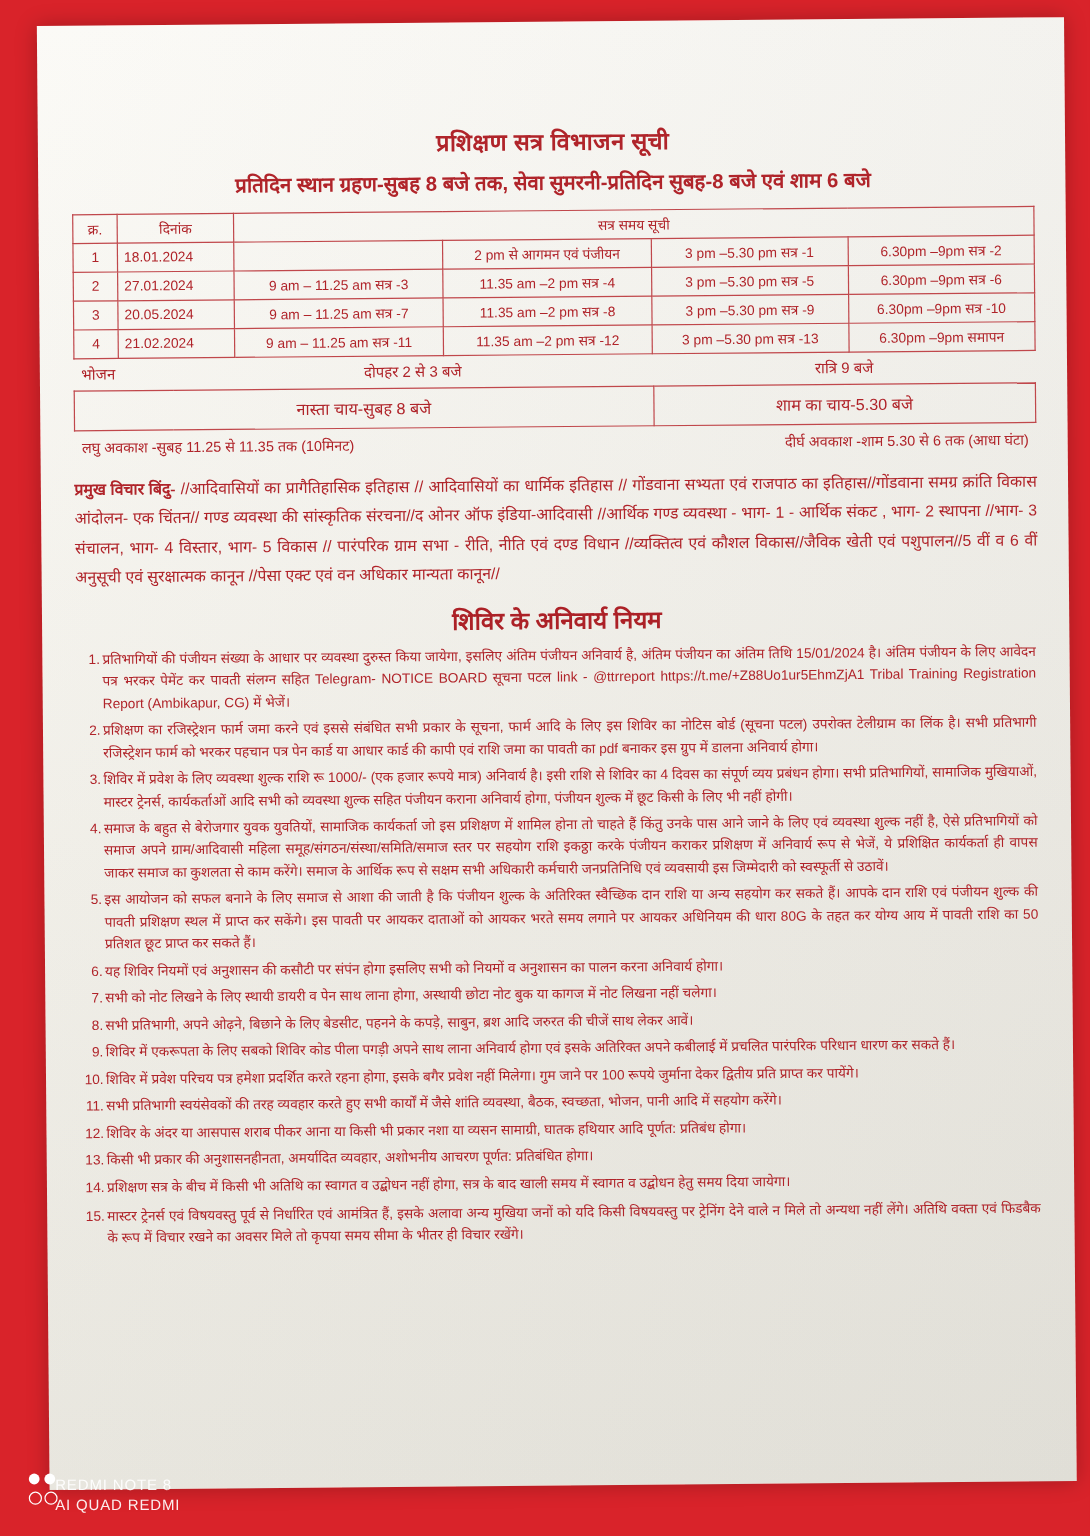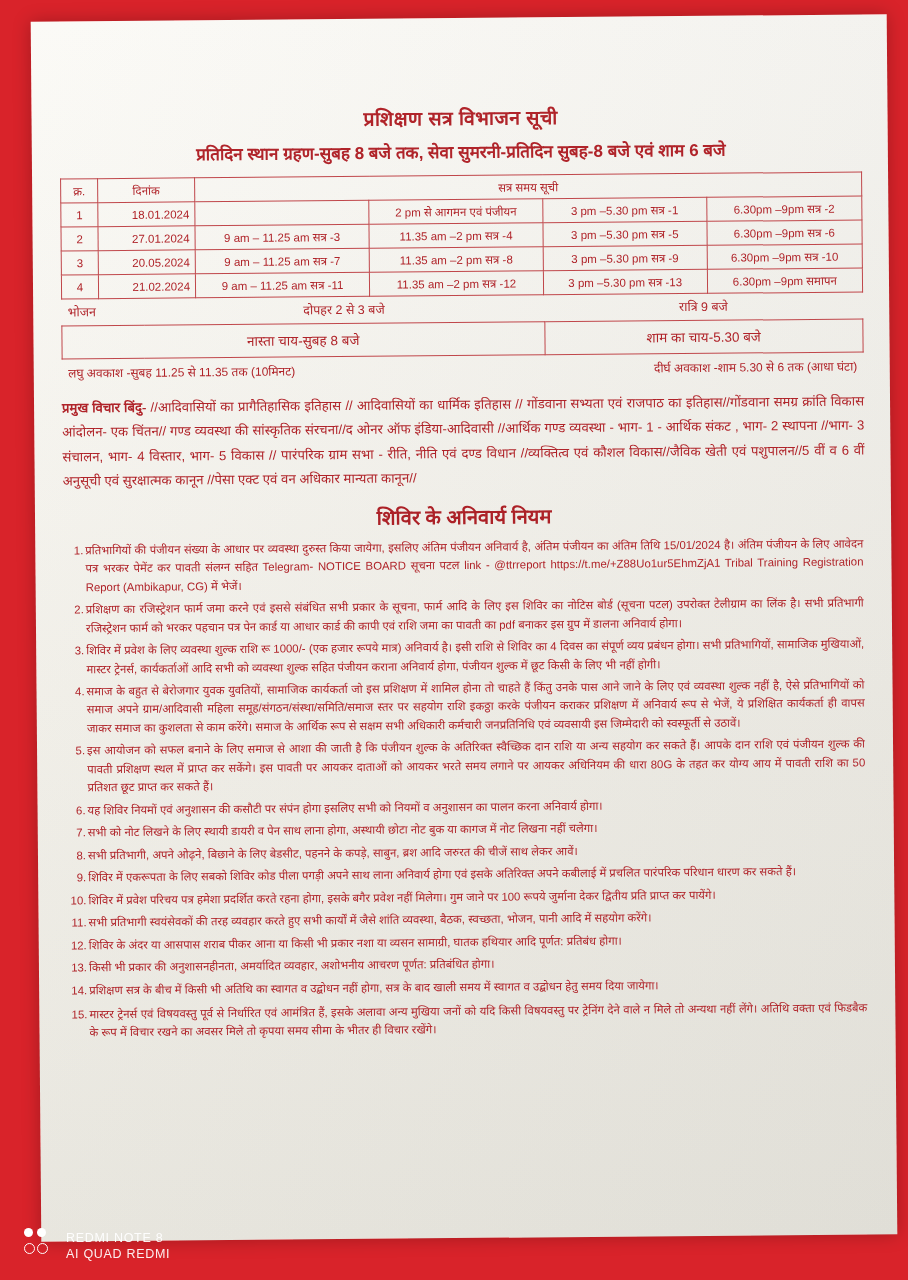--- a/index.html
+++ b/index.html
@@ -49,21 +49,21 @@
     font-size:11.5px;
     color:#b0242a;
   }
   table.sched td, table.sched th {
     border:1px solid #c0474b;
     padding:4px 5px;
     font-weight:normal;
     vertical-align:middle;
   }
   .c-sn { width:26px; text-align:center; }
-  .c-date { width:86px; text-align:right; }
+  .c-date { width:86px; text-align:left; }
   .sess { text-align:center; white-space:nowrap; }
   .hdr-c { text-align:center; font-weight:bold;margin-left:40px; }
   .hdr-sess { text-align:center; font-weight:bold; }
   
   table.meals {
     width:100%;
     border-collapse:collapse;
     font-size:12.5px;
     color:#b0242a;
     margin-top:-1px;
@@ -125,21 +125,21 @@
     color:rgba(255,255,255,0.92);
     font-size:12.5px;
     line-height:1.28;
     letter-spacing:0.7px;
   }
   .wm-dots {
     position:absolute;
     left:24px; bottom:20px;
     width:30px; height:34px;
   }
-  .wm-text { margin-left:42px; }
+  .wm-text { margin-left:22px; }
   .dot {
     position:absolute;
     border-radius:50%;
   }
   .d1 { width:9px; height:9px; background:#fff; left:0; top:2px; }
   .d2 { width:9px; height:9px; background:#fff; left:13px; top:2px; }
   .d3 { width:9px; height:9px; border:1.5px solid #fff; left:0; top:17px; }
   .d4 { width:9px; height:9px; border:1.5px solid #fff; left:13px; top:17px; }
 </style>
 </head>

